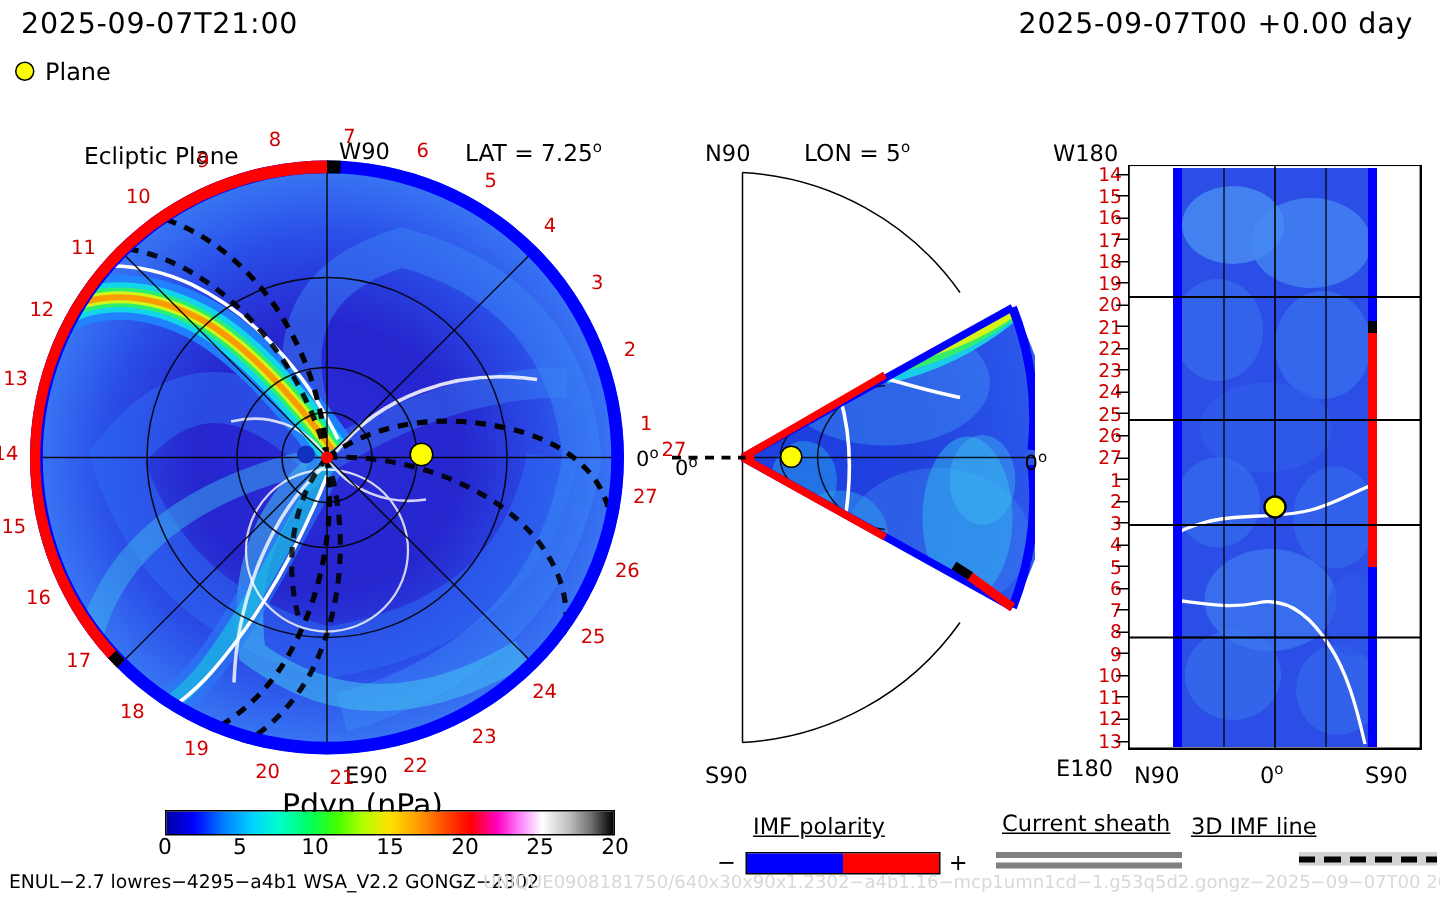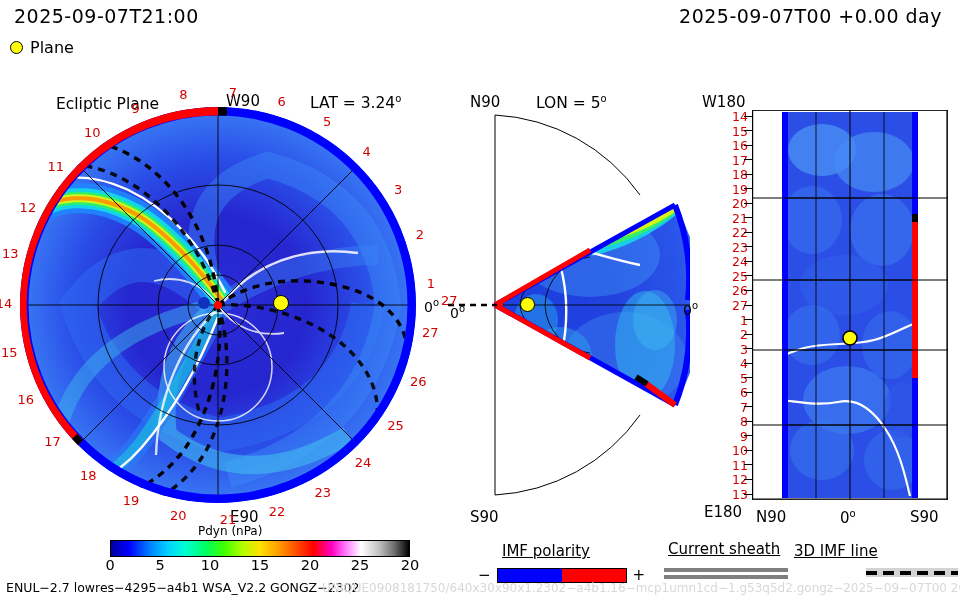--- a/index.html
+++ b/index.html
@@ -11,21 +11,21 @@
   #hdr-epoch{right:18px;top:5px;font-size:19px;letter-spacing:.5px;}
   #earth-legend{left:10px;top:38px;display:flex;align-items:center;gap:7px;font-size:16px;}
   .earth-dot{width:13px;height:13px;border-radius:50%;background:#ffff00;border:1.5px solid #000;box-sizing:border-box;}
 
   
   .ptitle{font-size:15.5px;}
   #ecl-title{left:56px;top:95px;}
   #ecl-lat{left:310px;top:93px;}
   #ecl-w90{left:226px;top:92px;font-size:15px;}
   #ecl-e90{left:230px;top:508px;font-size:15px;}
-  #ecl-pdyn{left:198px;top:524px;font-size:12px;}
+  #ecl-pdyn{left:188px;top:524px;font-size:20px;}
   #mer-n90{left:470px;top:93px;font-size:15px;}
   #mer-lon{left:536px;top:93px;}
   #mer-s90{left:470px;top:508px;font-size:15px;}
   #rad-w180{left:702px;top:93px;font-size:15px;}
   #rad-title{left:800px;top:93px;margin-top:24px;}
   #rad-e180{left:704px;top:503px;font-size:15px;}
 
   .deg{font-size:10px;vertical-align:super;}
 
   
@@ -78,21 +78,21 @@
 
 <div class="abs t" id="hdr-date">2025-09-07T21:00</div>
 <div class="abs t" id="hdr-epoch">2025-09-07T00 +0.00 day</div>
 
 <div class="abs" id="earth-legend">
   <span class="earth-dot"></span>
   <span>Plane</span>
 </div>
 
 <div class="abs t ptitle" id="ecl-title">Ecliptic Plane</div>
-<div class="abs t ptitle" id="ecl-lat"><span>LAT = 3.24</span><span class="deg">o</span></div>
+<div class="abs t ptitle" id="ecl-lat"><span>LAT = 7.25</span><span class="deg">o</span></div>
 <div class="abs t" id="ecl-w90">W90</div>
 <div class="abs t" id="ecl-e90">E90</div>
 <div class="abs t ptitle" id="ecl-pdyn">Pdyn (nPa)</div>
 
 <div class="abs" id="ecl-wrap">
   <svg id="ecl-disc" class="abs" viewBox="0 0 400 400">
     <defs>
       <clipPath id="cdisk">
           <circle cx="200" cy="200" r="198"></circle>
         </clipPath>

